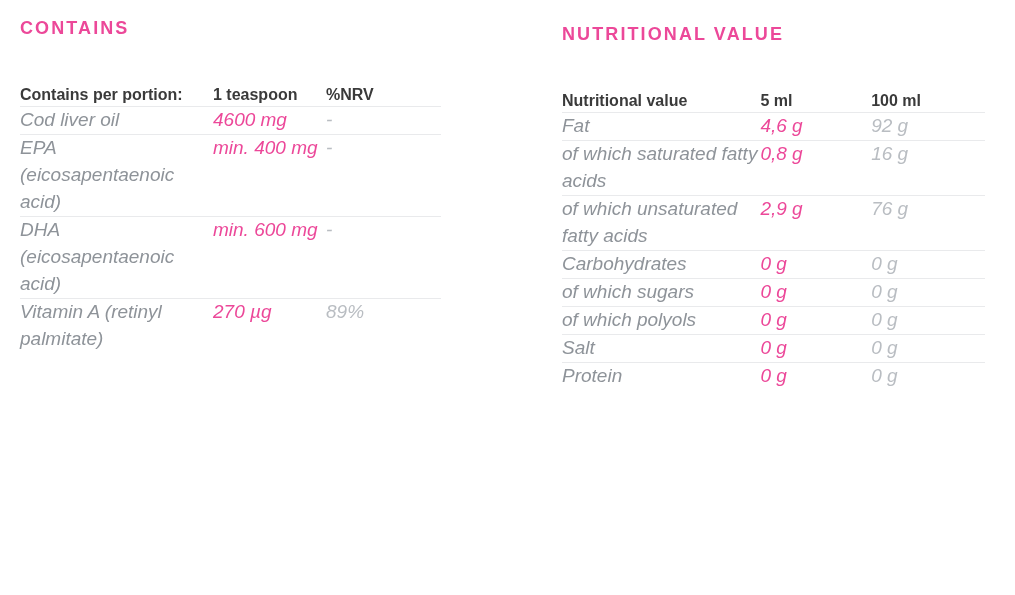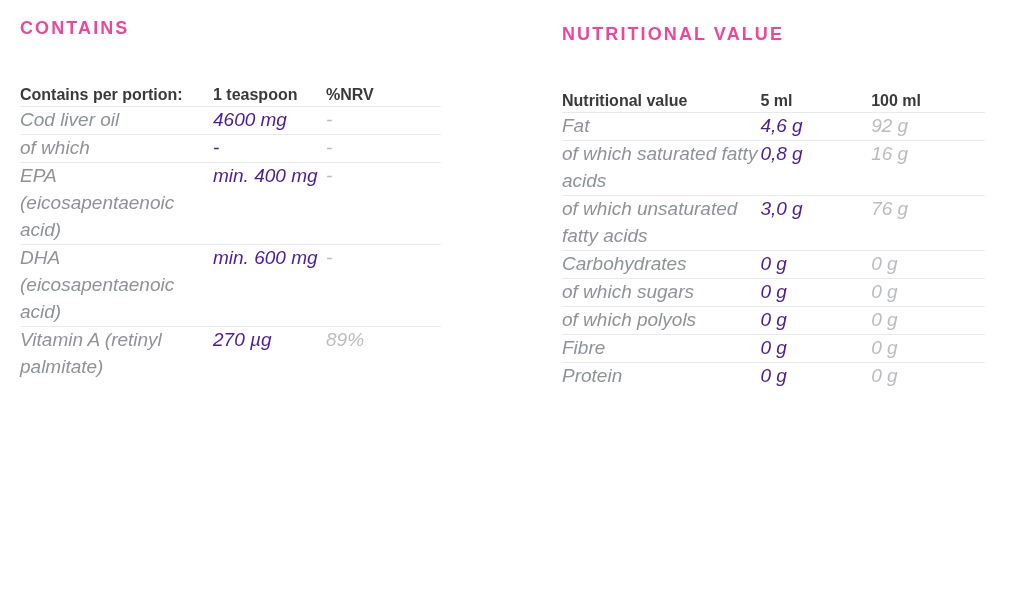--- a/index.html
+++ b/index.html
@@ -72,21 +72,21 @@
     line-height: 1.42;
     font-style: italic;
   }
   tbody tr:first-child td {
     border-top: 1px solid #e9eaec;
   }
   .label {
     color: #8e9399;
   }
   .v1 {
-    color: #4c1d95;
+    color: #ec4899;
   }
   .v2 {
     color: #b9bdc2;
   }
   .left-table { width: 421px; }
   .right-table { width: 423px; }
 
   .col-left .inner { width: 421px; }
   .col-right .inner { width: 423px; margin-left: 0; }
 </style>
@@ -103,25 +103,20 @@
           <tr class="hdr left">
             <th>Contains per portion:</th>
             <th>1 teaspoon</th>
             <th>%NRV</th>
           </tr>
         </thead>
         <tbody>
           <tr>
             <td class="label">Cod liver oil</td>
             <td class="v1">4600 mg</td>
-            <td class="v2">-</td>
-          </tr>
-          <tr>
-            <td class="label">of which</td>
-            <td class="v1">-</td>
             <td class="v2">-</td>
           </tr>
           <tr>
             <td class="label">EPA (eicosapentaenoic acid)</td>
             <td class="v1">min. 400 mg</td>
             <td class="v2">-</td>
           </tr>
           <tr>
             <td class="label">DHA (eicosapentaenoic acid)</td>
             <td class="v1">min. 600 mg</td>
@@ -154,40 +149,40 @@
             <td class="v1">4,6 g</td>
             <td class="v2">92 g</td>
           </tr>
           <tr>
             <td class="label">of which saturated fatty acids</td>
             <td class="v1">0,8 g</td>
             <td class="v2">16 g</td>
           </tr>
           <tr>
             <td class="label">of which unsaturated fatty acids</td>
-            <td class="v1">3,0 g</td>
+            <td class="v1">2,9 g</td>
             <td class="v2">76 g</td>
           </tr>
           <tr>
             <td class="label">Carbohydrates</td>
             <td class="v1">0 g</td>
             <td class="v2">0 g</td>
           </tr>
           <tr>
             <td class="label">of which sugars</td>
             <td class="v1">0 g</td>
             <td class="v2">0 g</td>
           </tr>
           <tr>
             <td class="label">of which polyols</td>
             <td class="v1">0 g</td>
             <td class="v2">0 g</td>
           </tr>
           <tr>
-            <td class="label">Fibre</td>
+            <td class="label">Salt</td>
             <td class="v1">0 g</td>
             <td class="v2">0 g</td>
           </tr>
           <tr>
             <td class="label">Protein</td>
             <td class="v1">0 g</td>
             <td class="v2">0 g</td>
           </tr>
         </tbody>
       </table>

